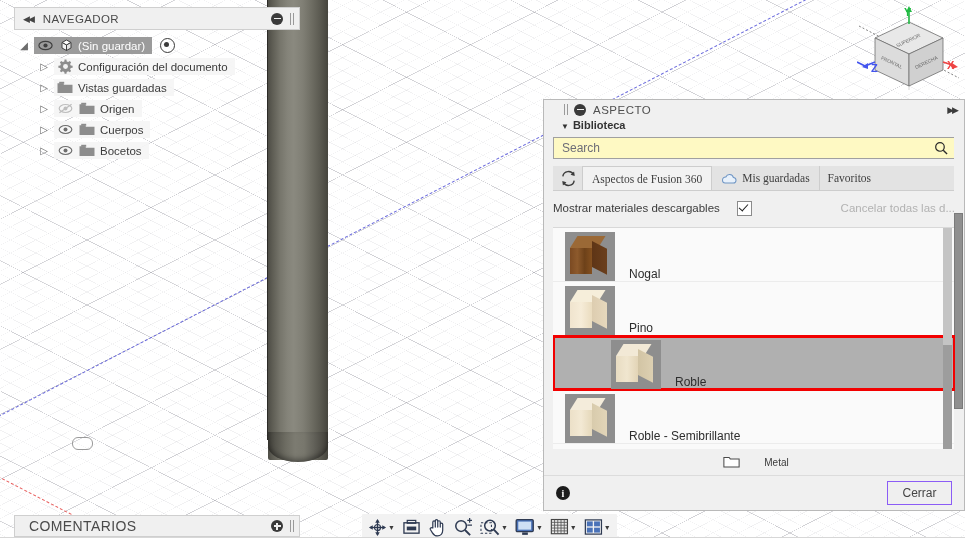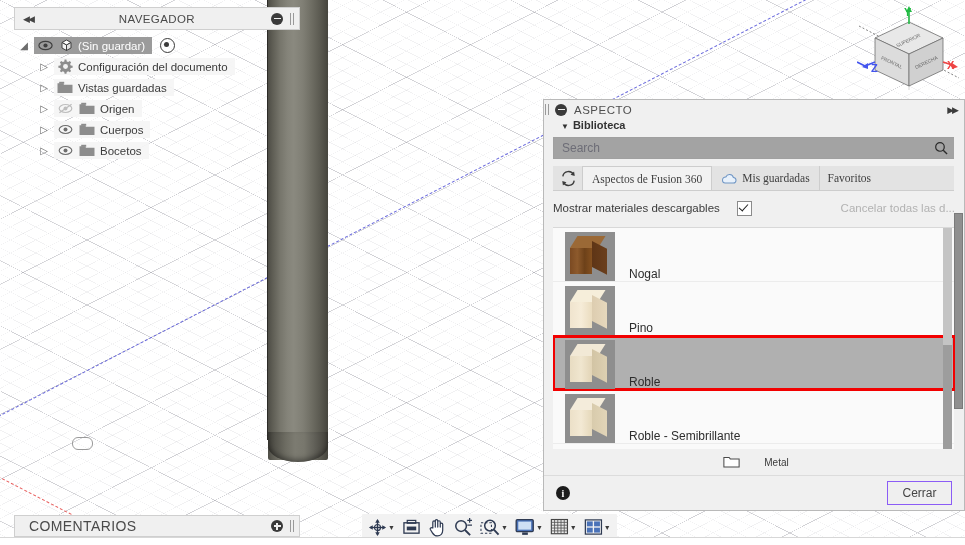--- a/index.html
+++ b/index.html
@@ -133,21 +133,20 @@
     font-size: 9px;
     color: #444;
     letter-spacing: -2px;
     margin-right: 10px;
   }
   .nav-title {
     font-size: 11.5px;
     color: #4a4a4a;
     letter-spacing: 0.4px;
     flex: 1;
-    text-align: center;
   }
   .circle-btn {
     width: 12px; height: 12px;
     border-radius: 50%;
     background: #3a3a3a;
     position: relative;
     flex: 0 0 auto;
   }
   .circle-btn::before {
     content: "";
@@ -286,21 +285,21 @@
     background: #f0f0f0;
     border: 1px solid #b9b9b9;
     box-sizing: border-box;
     display: flex;
     flex-direction: column;
   }
   .asp-header {
     display: flex;
     align-items: center;
     height: 19px;
-    padding: 0 5px 0 1px;
+    padding: 0 5px 0 20px;
     flex: 0 0 19px;
   }
   .asp-grip {
     width: 4px; height: 11px;
     background: repeating-linear-gradient(to right, #9a9a9a 0 1px, transparent 1px 3px);
     margin-right: 6px;
   }
   .asp-title {
     font-size: 11.5px;
     color: #4f4f4f;
@@ -336,21 +335,21 @@
     display: flex;
     flex-direction: column;
     padding: 0 9px;
     box-sizing: border-box;
     position: relative;
   }
 
   .search-row {
     margin-top: 7px;
     height: 22px;
-    background: #a3a3a3;
+    background: #fef9c3;
     border: 1px solid #a0a0a0;
     display: flex;
     align-items: center;
     padding: 0 6px;
     box-sizing: border-box;
     flex: 0 0 22px;
   }
   .search-input {
     border: 0;
     outline: 0;
@@ -445,20 +444,21 @@
     height: 53px;
     background: #fafafa;
     border-bottom: 1px solid #ececec;
     position: relative;
   }
   .mat-row.selected {
     background: #b0b0b0;
     outline: 3px solid #f20000;
     outline-offset: -2px;
     z-index: 3;
+    padding-left: 46px;
   }
   .mat-thumb {
     width: 50px; height: 49px;
     flex: 0 0 50px;
     margin-left: 12px;
     background: #8e8e8e;
     position: relative;
     overflow: hidden;
   }
   .cube3d {

